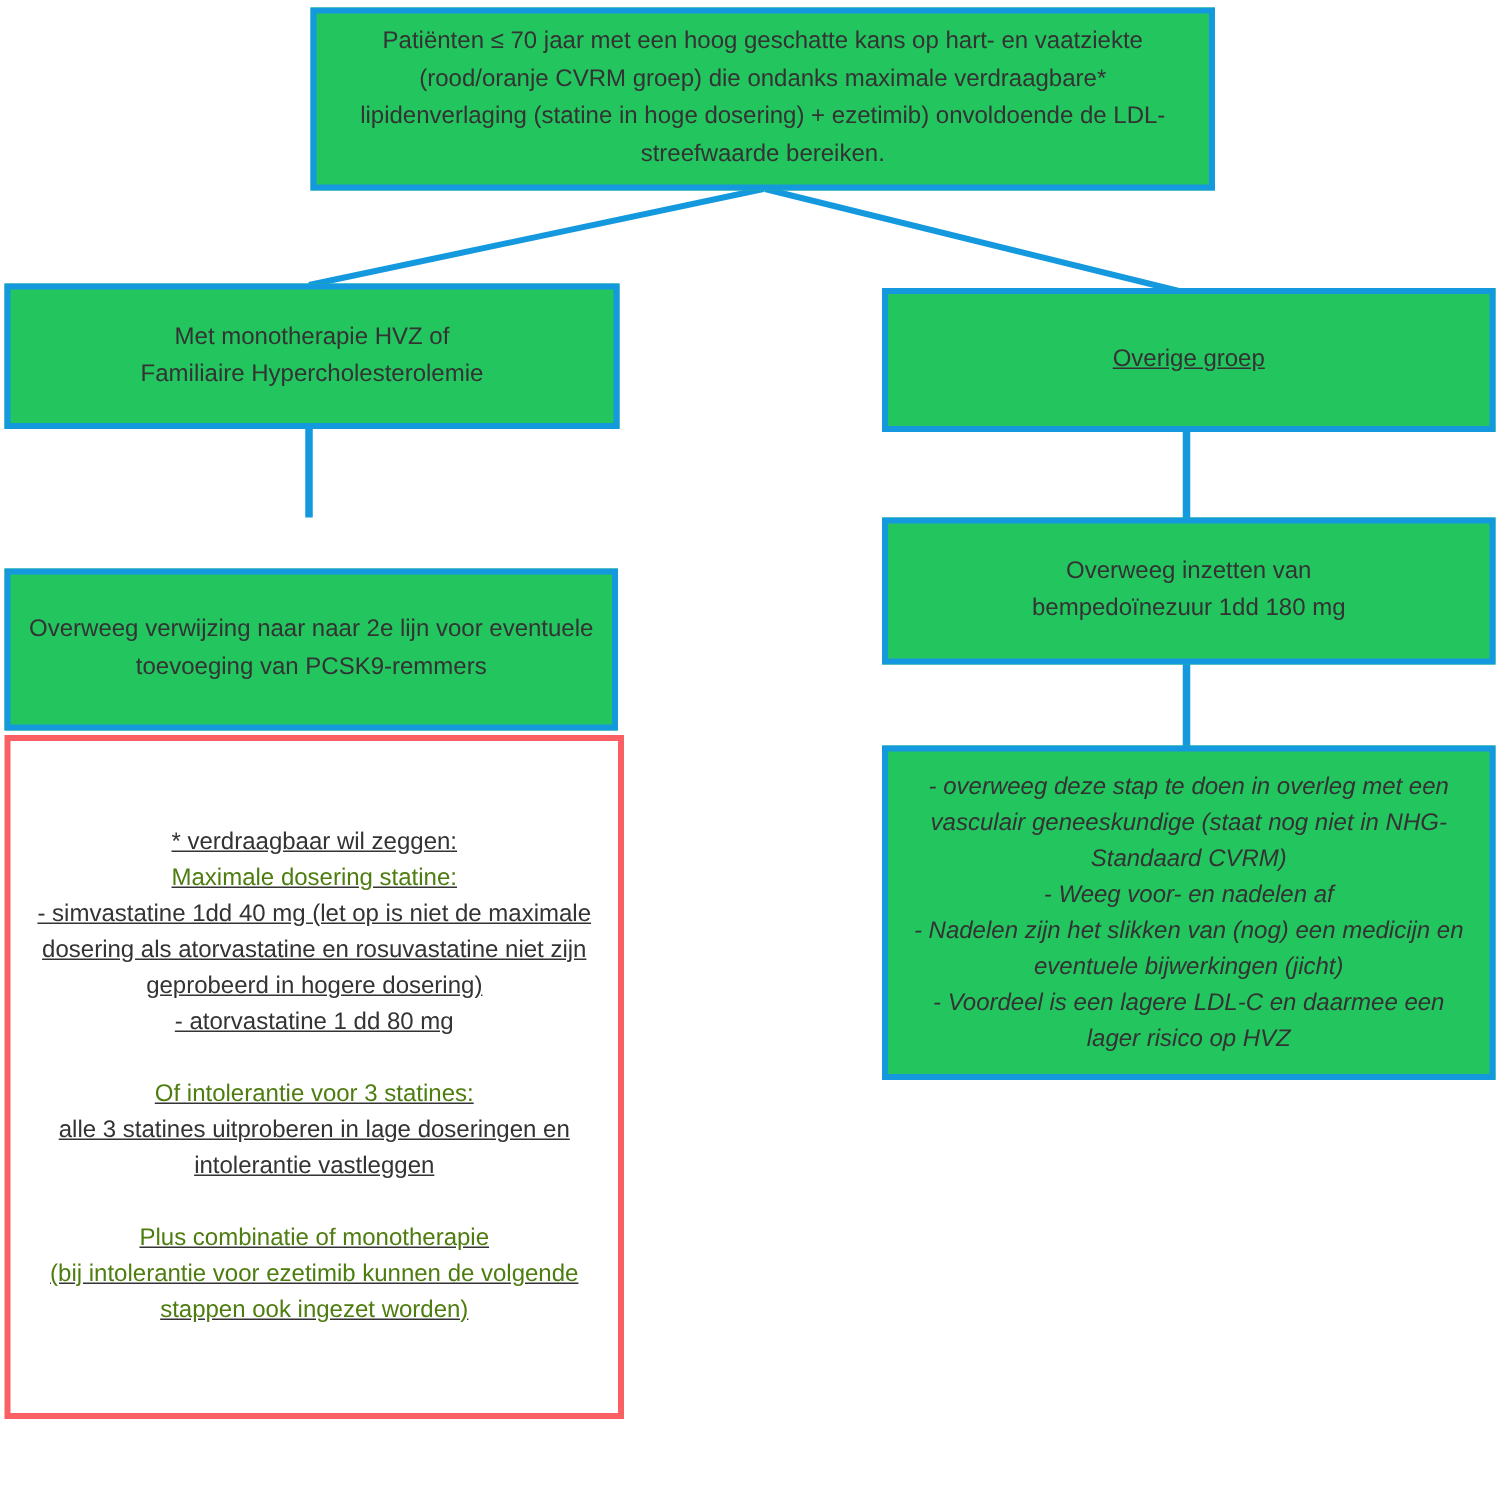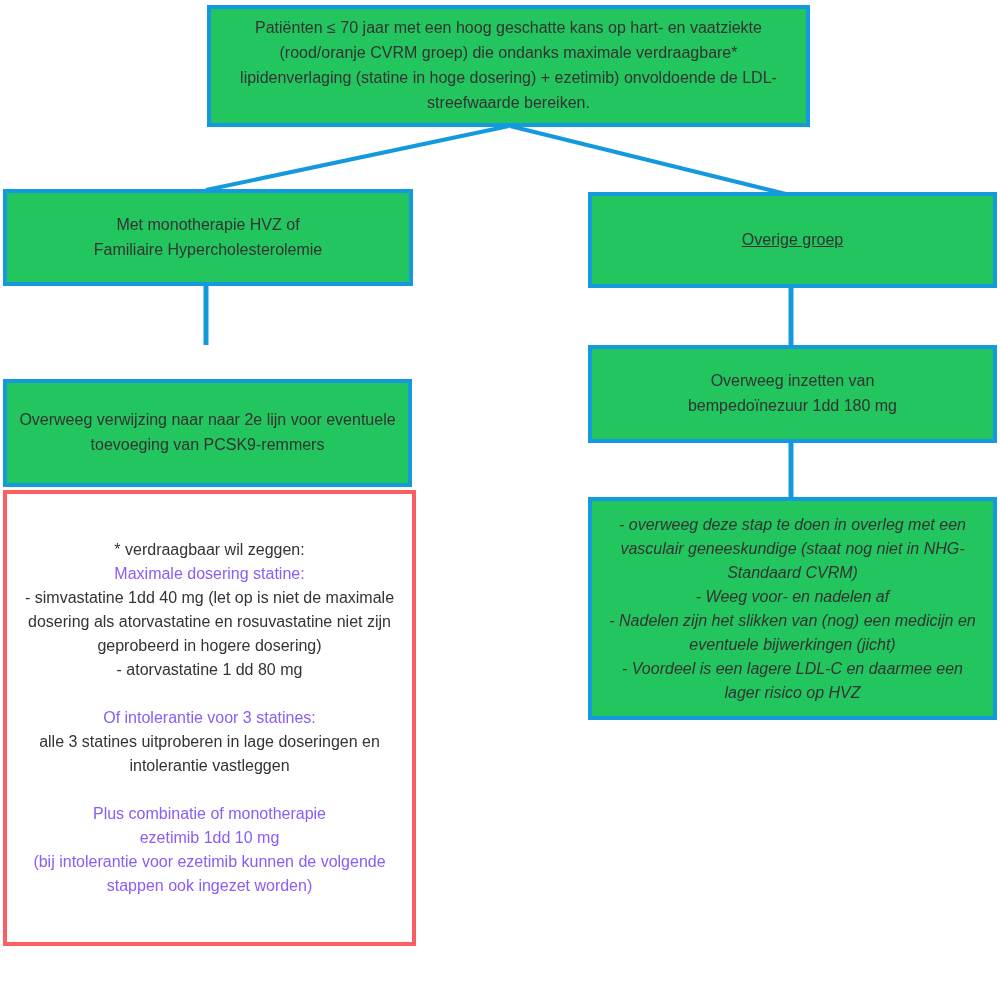--- a/index.html
+++ b/index.html
@@ -53,24 +53,25 @@
     border: 4px solid #fa5f63;
     display: flex;
     flex-direction: column;
     align-items: center;
     justify-content: center;
     text-align: center;
     color: #333333;
     font-size: 16px;
     line-height: 1.5;
     padding: 8px 14px;
+    text-decoration: underline;
   }
   .note-box p { margin: 0; width: 100%; }
   .note-gap { height: 24px; }
-  .red-text { color: #8b5cf6; }
+  .red-text { color: #4d7c0f; }
 </style>
 </head>
 <body>
 
 <div id="canvas">
 
   <svg class="connectors" viewBox="0 0 1000 1000" xmlns="http://www.w3.org/2000/svg">
     <line x1="509" y1="126" x2="206" y2="190" stroke="#1499df" stroke-width="4"></line>
     <line x1="510" y1="126" x2="790" y2="195" stroke="#1499df" stroke-width="4"></line>
     <line x1="206" y1="284" x2="206" y2="345" stroke="#1499df" stroke-width="5"></line>
@@ -110,17 +111,16 @@
   <div class="note-box">
     <p>* verdraagbaar wil zeggen:</p>
     <p class="red-text">Maximale dosering statine:</p>
     <p>- simvastatine 1dd 40 mg (let op is niet de maximale dosering als atorvastatine en rosuvastatine niet zijn geprobeerd in hogere dosering)</p>
     <p>- atorvastatine 1 dd 80 mg</p>
     <div class="note-gap"></div>
     <p class="red-text">Of intolerantie voor 3 statines:</p>
     <p>alle 3 statines uitproberen in lage doseringen en intolerantie vastleggen</p>
     <div class="note-gap"></div>
     <p class="red-text">Plus combinatie of monotherapie</p>
-    <p class="red-text">ezetimib 1dd 10 mg</p>
     <p class="red-text">(bij intolerantie voor ezetimib kunnen de volgende stappen ook ingezet worden)</p>
   </div>
 
 </div>
 
 </body></html>

